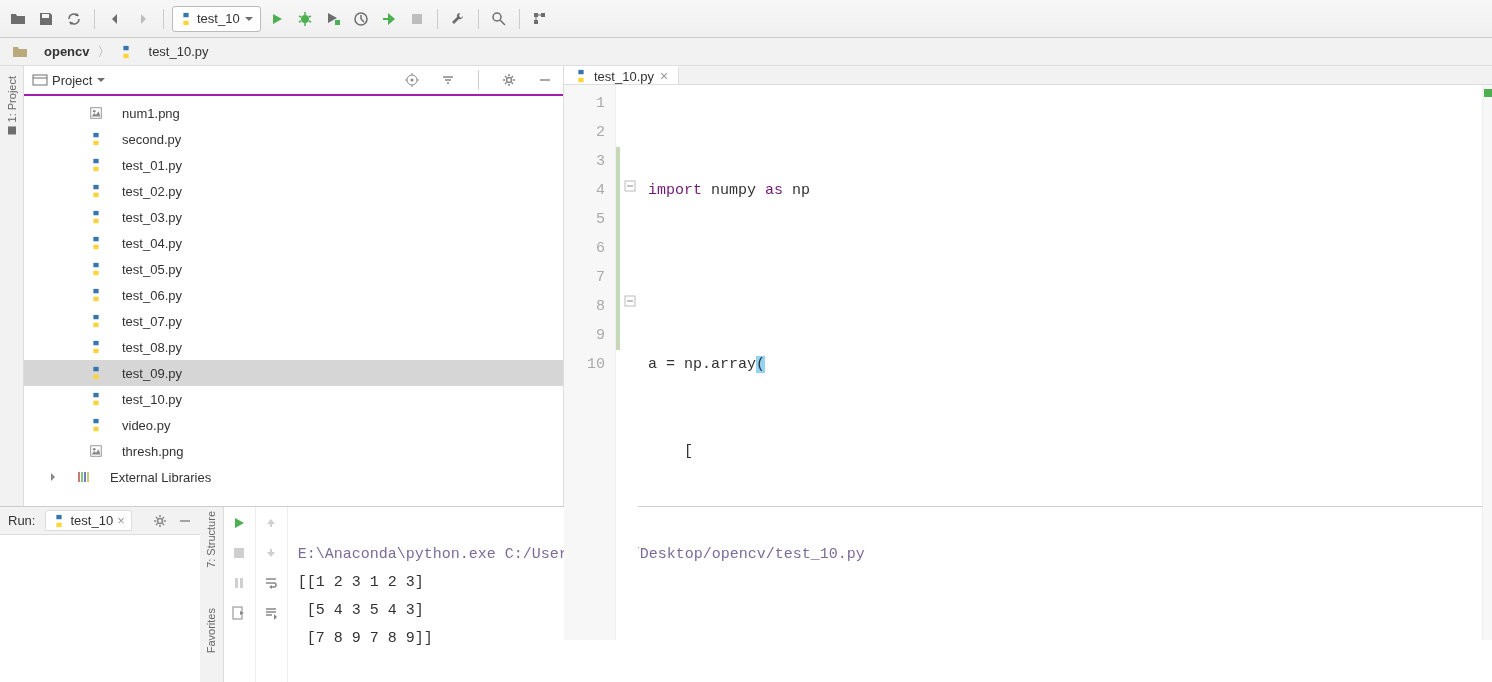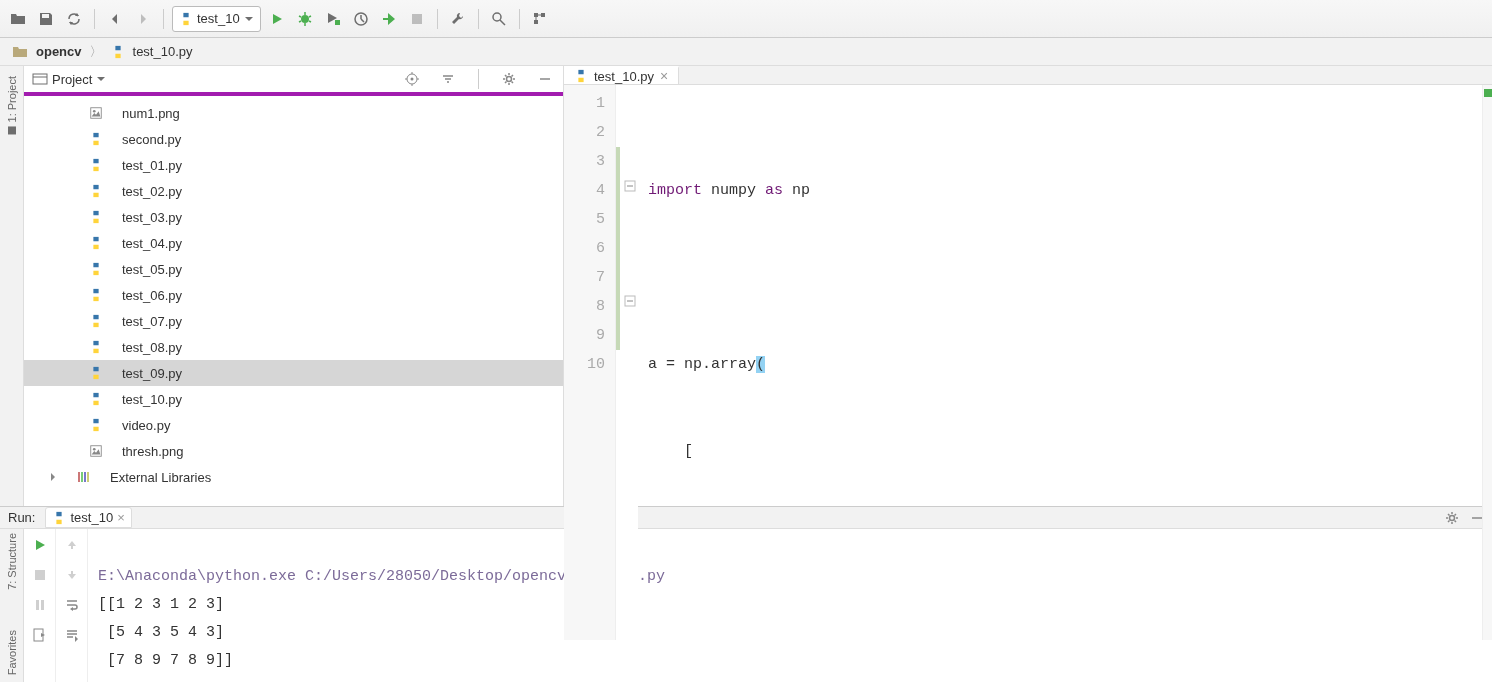--- a/index.html
+++ b/index.html
@@ -2,27 +2,27 @@
 <html><head>
 <meta charset="utf-8">
 <style>
 * { margin: 0; padding: 0; box-sizing: border-box; }
 body { font-family: "Segoe UI", Arial, sans-serif; font-size: 13px; background: #fff; color: #333; overflow: hidden; width: 1492px; height: 682px; position: relative; }
 .toolbar { height: 38px; background: linear-gradient(#f7f7f7,#f0f0f0); border-bottom: 1px solid #ccc; display: flex; align-items: center; padding: 0 6px; gap: 4px; }
 .tb-btn { width: 24px; height: 24px; display: flex; align-items: center; justify-content: center; cursor: pointer; border-radius: 3px; }
 .tb-sep { width: 1px; height: 20px; background: #ccc; margin: 0 4px; }
 .run-combo { height: 26px; border: 1px solid #bbb; border-radius: 3px; background: #fff; display: flex; align-items: center; padding: 0 6px; gap: 4px; cursor: pointer; }
 .breadcrumb { height: 28px; background: #f2f2f2; border-bottom: 1px solid #ddd; display: flex; align-items: center; padding: 0 8px; gap: 4px; font-size: 13px; }
-.breadcrumb .crumb { display: flex; align-items: center; gap: 8px; padding: 0 4px; cursor: pointer; }
+.breadcrumb .crumb { display: flex; align-items: center; gap: 16px; padding: 0 4px; cursor: pointer; }
 .breadcrumb .sep { color: #999; }
 .main-area { display: flex; height: 440px; }
 .side-tabs-left { width: 24px; background: #f2f2f2; border-right: 1px solid #ddd; display: flex; flex-direction: column; align-items: center; padding-top: 10px; gap: 40px; }
 .side-tab-v { writing-mode: vertical-rl; transform: rotate(180deg); font-size: 11px; color: #666; cursor: pointer; display: flex; align-items: center; gap: 4px; }
 .project-panel { width: 540px; background: #fff; border-right: 1px solid #ddd; display: flex; flex-direction: column; }
-.panel-header { height: 30px; border-bottom: 4px solid #a21caf; display: flex; align-items: center; padding: 0 8px; gap: 16px; }
+.panel-header { height: 30px; border-bottom: 2px solid #a21caf; display: flex; align-items: center; padding: 0 8px; gap: 16px; }
 .panel-header .title { flex: 1; display: flex; align-items: center; gap: 4px; }
 .panel-header .hbtn { width: 20px; height: 20px; display: flex; align-items: center; justify-content: center; cursor: pointer; color: #777; }
 .tree { flex: 1; overflow-y: auto; padding: 4px 0; }
 .tree-row { height: 26px; display: flex; align-items: center; padding-left: 64px; gap: 18px; cursor: pointer; }
 .tree-row.selected { background: #d6d6d6; }
 .tree-row.indent0 { padding-left: 24px; }
 .tree-row.indent1 { padding-left: 44px; }
 .ficon { width: 16px; height: 16px; display: inline-flex; align-items: center; justify-content: center; }
 .editor-area { flex: 1; display: flex; flex-direction: column; background: #fff; }
 .tabs-row { height: 30px; border-bottom: 1px solid #ddd; display: flex; align-items: stretch; background: #f2f2f2; }
@@ -35,21 +35,21 @@
 .change-strip { width: 6px; background: #fff; position: relative; }
 .change-mark { position: absolute; left: 0; width: 4px; background: #c6d9b7; }
 .code { flex: 1; padding: 4px 0 0 10px; white-space: pre; position: relative; }
 .code-line { height: 29px; }
 .kw { color: #701a75; font-weight: normal; }
 .num { color: #0000ff; }
 .hl-paren { background: #93d2f3; }
 .current-line { background: #fffce6; position: absolute; left: 0; right: 0; height: 29px; z-index: -1; }
 .err-strip { width: 10px; background: #f7f7f7; border-left: 1px solid #eee; position: relative; }
 .err-box { position: absolute; top: 4px; left: 1px; width: 8px; height: 8px; background: #4caf50; }
-.run-panel { border-top: 1px solid #ccc; height: 176px; display: flex; flex-direction: column; }
+.run-panel { border-top: 1px solid #ccc; height: 176px; display: flex; flex-direction: row; }
 .run-header { height: 28px; background: #f2f2f2; border-bottom: 1px solid #ddd; display: flex; align-items: center; padding: 0 8px; gap: 10px; }
 .run-header .title { font-size: 13px; }
 .run-tab { display: flex; align-items: center; gap: 4px; padding: 2px 6px; background: #fff; border: 1px solid #ddd; border-radius: 3px 3px 0 0; cursor: pointer; }
 .run-header .spacer { flex: 1; }
 .run-body { flex: 1; display: flex; }
 .side-tabs-left2 { width: 24px; background: #f2f2f2; border-right: 1px solid #ddd; display: flex; flex-direction: column; align-items: center; gap: 40px; padding-top: 4px; }
 .run-controls { width: 32px; display: flex; flex-direction: column; align-items: center; padding-top: 6px; gap: 10px; border-right: 1px solid #eee; }
 .run-controls2 { width: 32px; display: flex; flex-direction: column; align-items: center; padding-top: 6px; gap: 10px; border-right: 1px solid #eee; }
 .rc-btn { width: 20px; height: 20px; display: flex; align-items: center; justify-content: center; cursor: pointer; color: #666; }
 .console { flex: 1; font-family: "Consolas","Courier New",monospace; font-size: 15px; padding: 6px 10px; line-height: 28px; white-space: pre; overflow: auto; }

